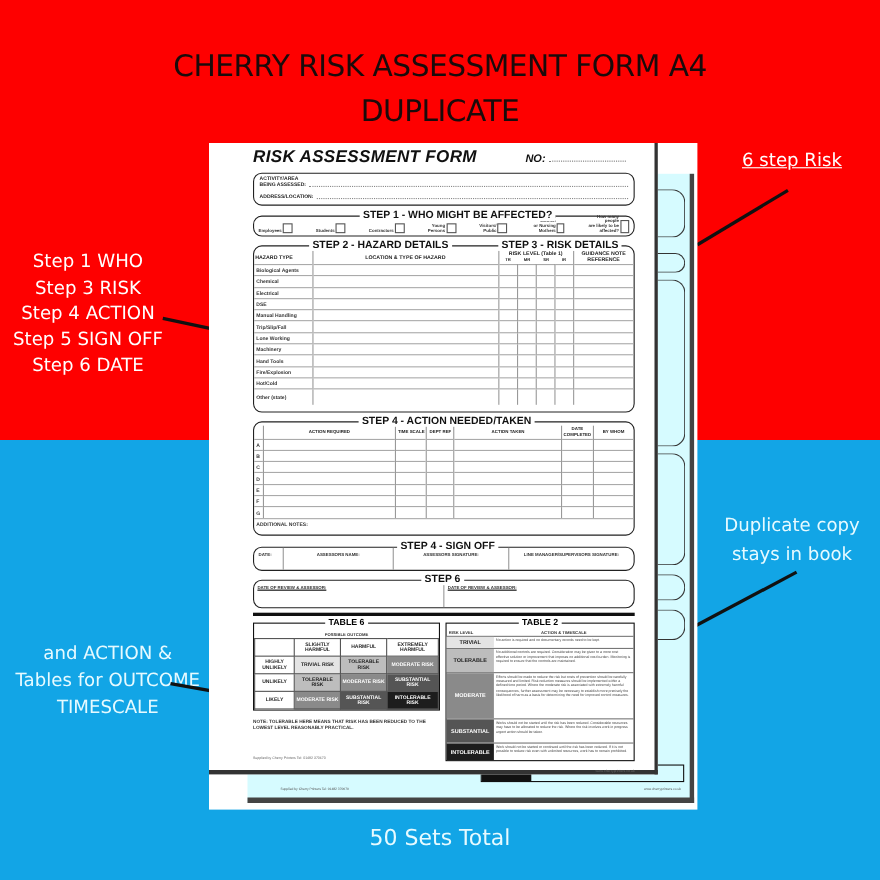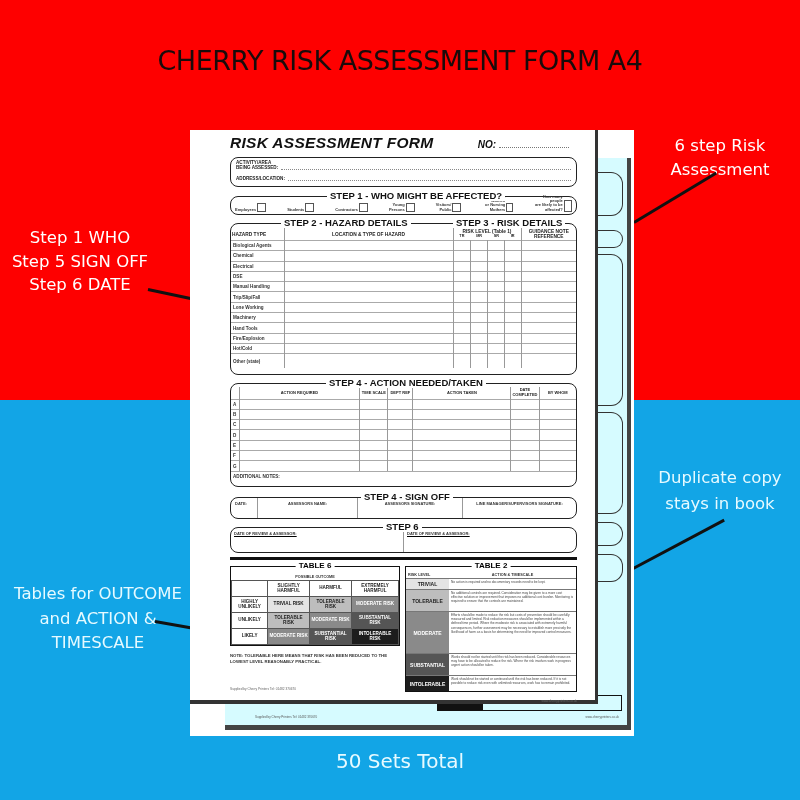--- a/index.html
+++ b/index.html
@@ -78,44 +78,46 @@
   .www { text-align: right; font-size: 3.2px; color: #666; margin-top: 7px; }
 </style>
 </head>
 <body>
 
 <div class="bg-red"></div>
 <div class="bg-blue"></div>
 
 <div class="headline">
   <div>CHERRY RISK ASSESSMENT FORM A4</div>
+  <div>DUPLICATE</div>
 </div>
 
 <div class="callout" style="left:0;top:226px;width:160px;font-size:16.5px;line-height:23.5px;">
   <div>Step 1 WHO</div>
+  <div>Step 3 RISK</div>
+  <div>Step 4 ACTION</div>
   <div>Step 5 SIGN OFF</div>
   <div>Step 6 DATE</div>
 </div>
 <div class="pointer" style="left:148px;top:288px;width:82px;transform:rotate(12deg);"></div>
 
-<div class="callout" style="left:640px;top:134px;width:160px;font-size:16.5px;line-height:24px;">
+<div class="callout" style="left:640px;top:134px;width:160px;font-size:16.5px;line-height:24px;text-decoration:underline;">
   <div>6 step Risk</div>
-  <div>Assessment</div>
 </div>
 <div class="pointer" style="left:634px;top:221px;width:96px;transform:rotate(-31deg);"></div>
 
 <div class="callout blue" style="left:630px;top:465px;width:180px;font-size:16.5px;line-height:26px;">
   <div>Duplicate copy</div>
   <div>stays in book</div>
 </div>
 <div class="pointer" style="left:620px;top:574px;width:118px;transform:rotate(-28deg);"></div>
 
 <div class="callout blue" style="left:0;top:582px;width:196px;font-size:16.5px;line-height:24.5px;">
+  <div>and ACTION &amp;</div>
   <div>Tables for OUTCOME</div>
-  <div>and ACTION &amp;</div>
   <div>TIMESCALE</div>
 </div>
 <div class="pointer" style="left:155px;top:620px;width:82px;transform:rotate(10deg);"></div>
 
 <div class="callout blue" style="left:0;top:747px;width:800px;font-size:20px;line-height:28px;">50 Sets Total</div>
 
 <div class="backing"></div>
 
 <div class="back-page">
   <div class="back-box" style="top:14px;height:44px;"></div>

